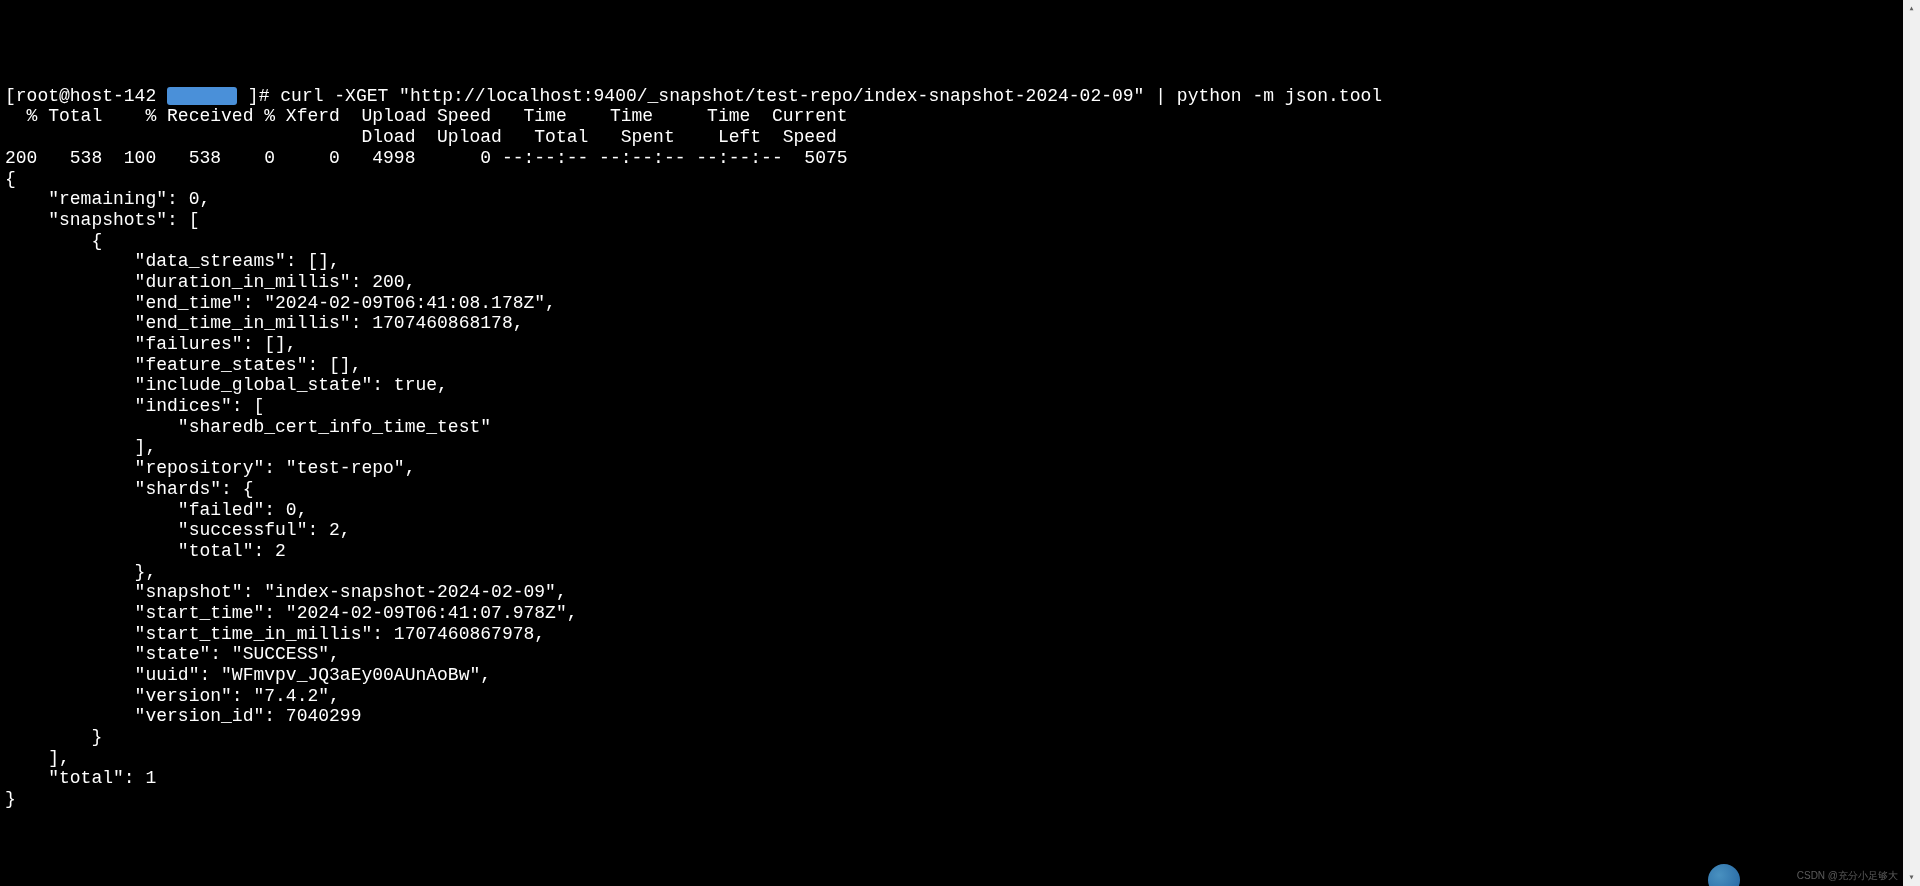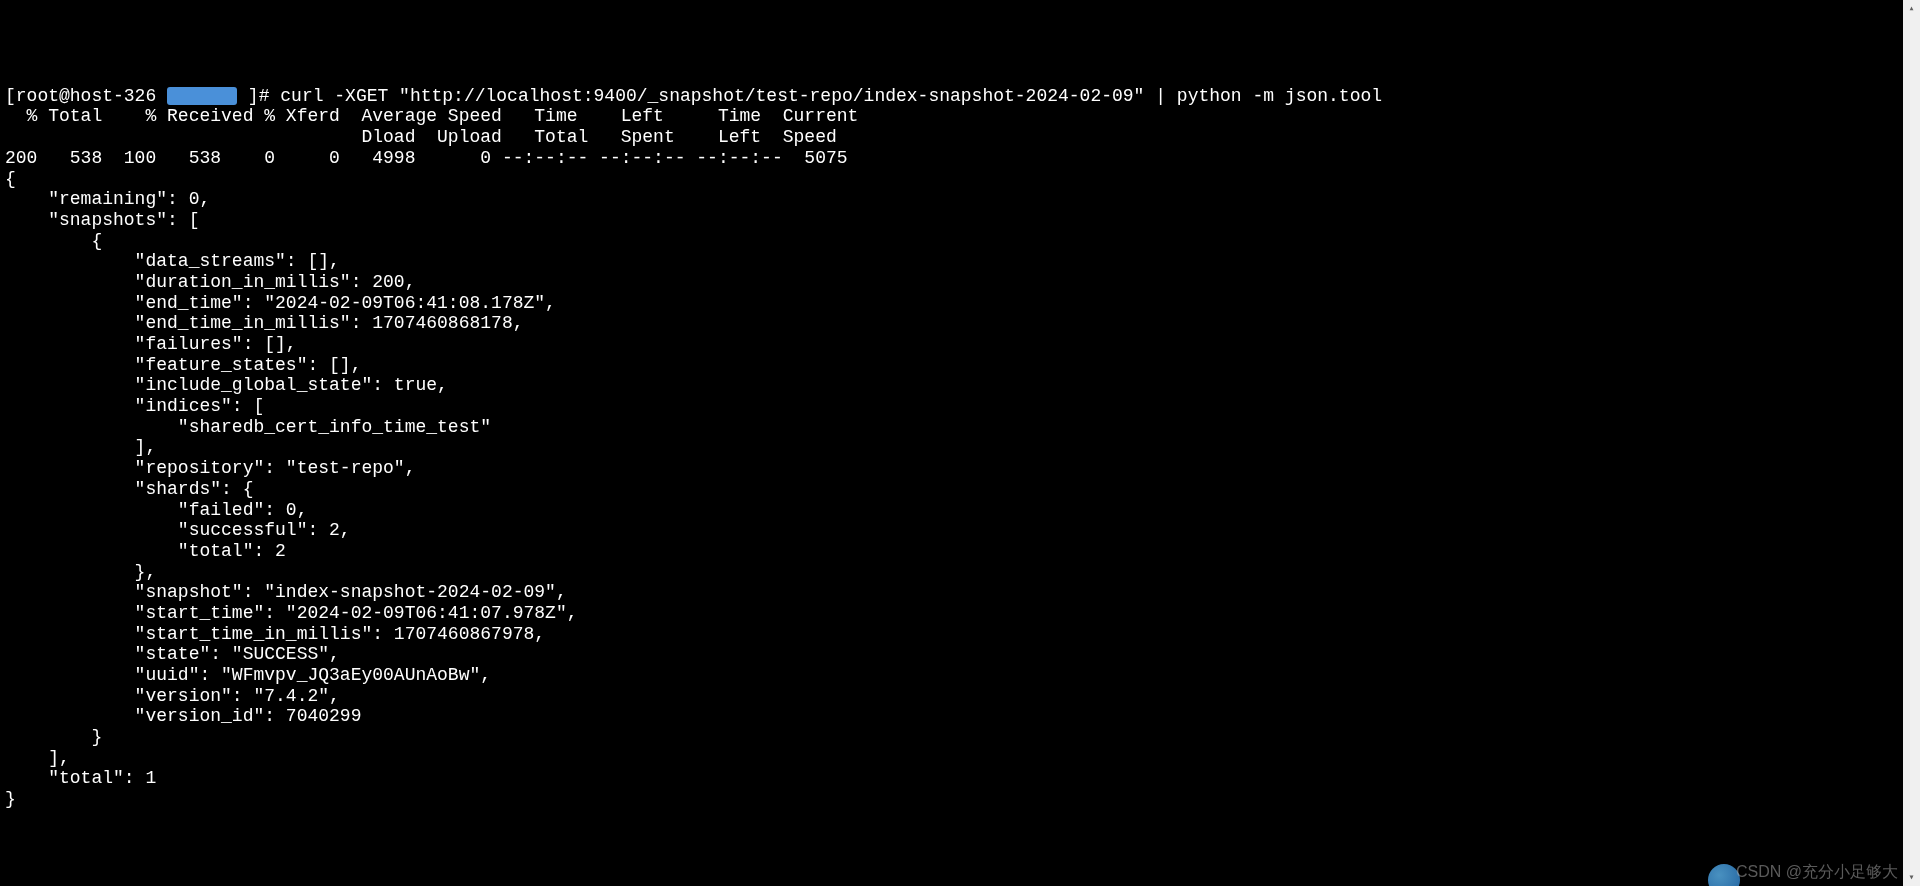--- a/index.html
+++ b/index.html
@@ -61,41 +61,41 @@
       align-items: center;
       justify-content: center;
       color: #606060;
       font-size: 10px;
     }
     .watermark {
       position: fixed;
       bottom: 5px;
       right: 22px;
       color: rgba(180,180,180,0.5);
-      font-size: 16px;
+      font-size: 10px;
       font-family: sans-serif;
     }
     .logo-ball {
       position: fixed;
       bottom: -10px;
       right: 180px;
       width: 32px;
       height: 32px;
       border-radius: 50%;
       background: radial-gradient(circle at 35% 35%, #5bb5f0, #2a7bc8);
       opacity: 0.8;
     }
   </style>
 </head>
 <body>
 
 
 
-<div class="terminal"><span><span>[root@host-326</span> <span class="redact"></span> <span>]#</span> <span>curl -XGET "http://localhost:9400/_snapshot/test-repo/index-snapshot-2024-02-09" | python -m json.tool</span></span>
-<span>  % Total    % Received % Xferd  Average Speed   Time    Left     Time  Current</span>
+<div class="terminal"><span><span>[root@host-142</span> <span class="redact"></span> <span>]#</span> <span>curl -XGET "http://localhost:9400/_snapshot/test-repo/index-snapshot-2024-02-09" | python -m json.tool</span></span>
+<span>  % Total    % Received % Xferd  Upload Speed   Time    Time     Time  Current</span>
 <span>                                 Dload  Upload   Total   Spent    Left  Speed</span>
 <span>200   538  100   538    0     0   4998      0 --:--:-- --:--:-- --:--:--  5075</span>
 <div id="json-output">{
     "remaining": 0,
     "snapshots": [
         {
             "data_streams": [],
             "duration_in_millis": 200,
             "end_time": "2024-02-09T06:41:08.178Z",
             "end_time_in_millis": 1707460868178,

